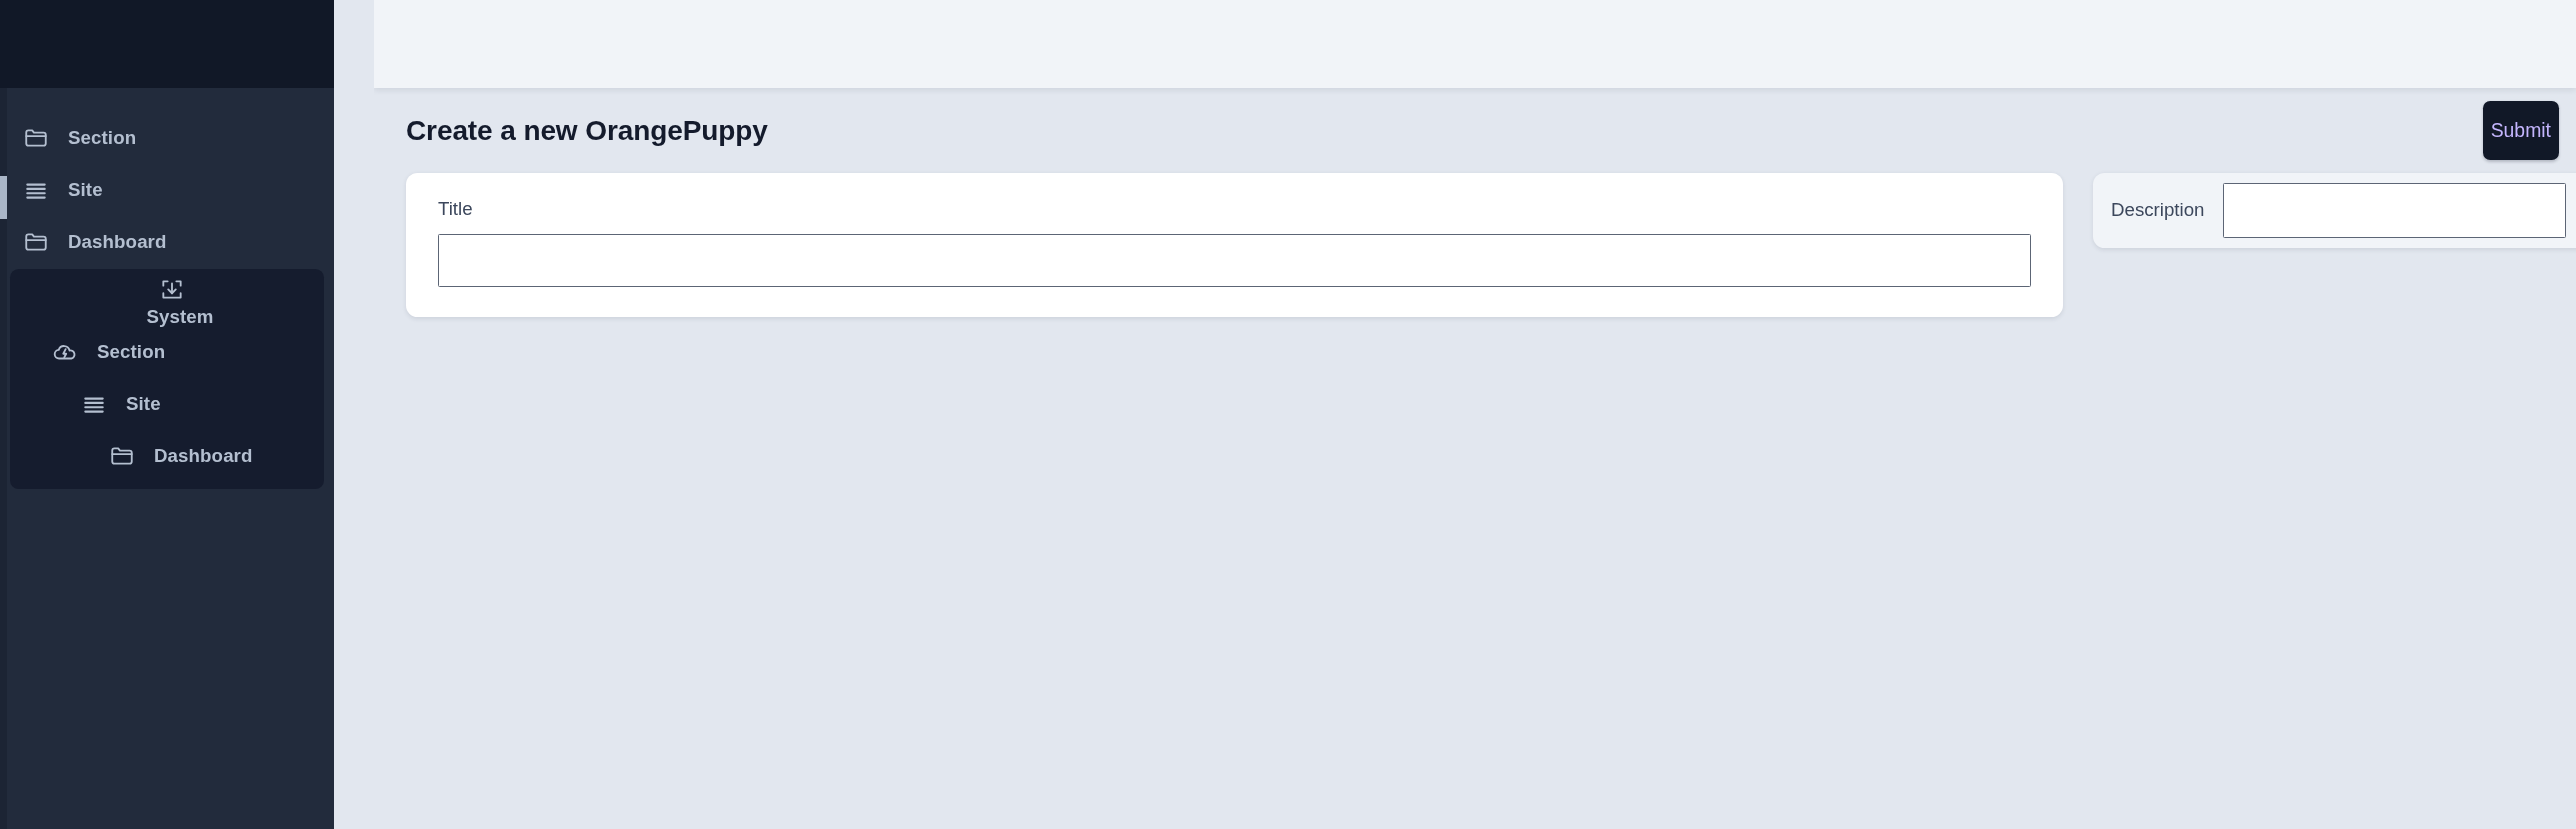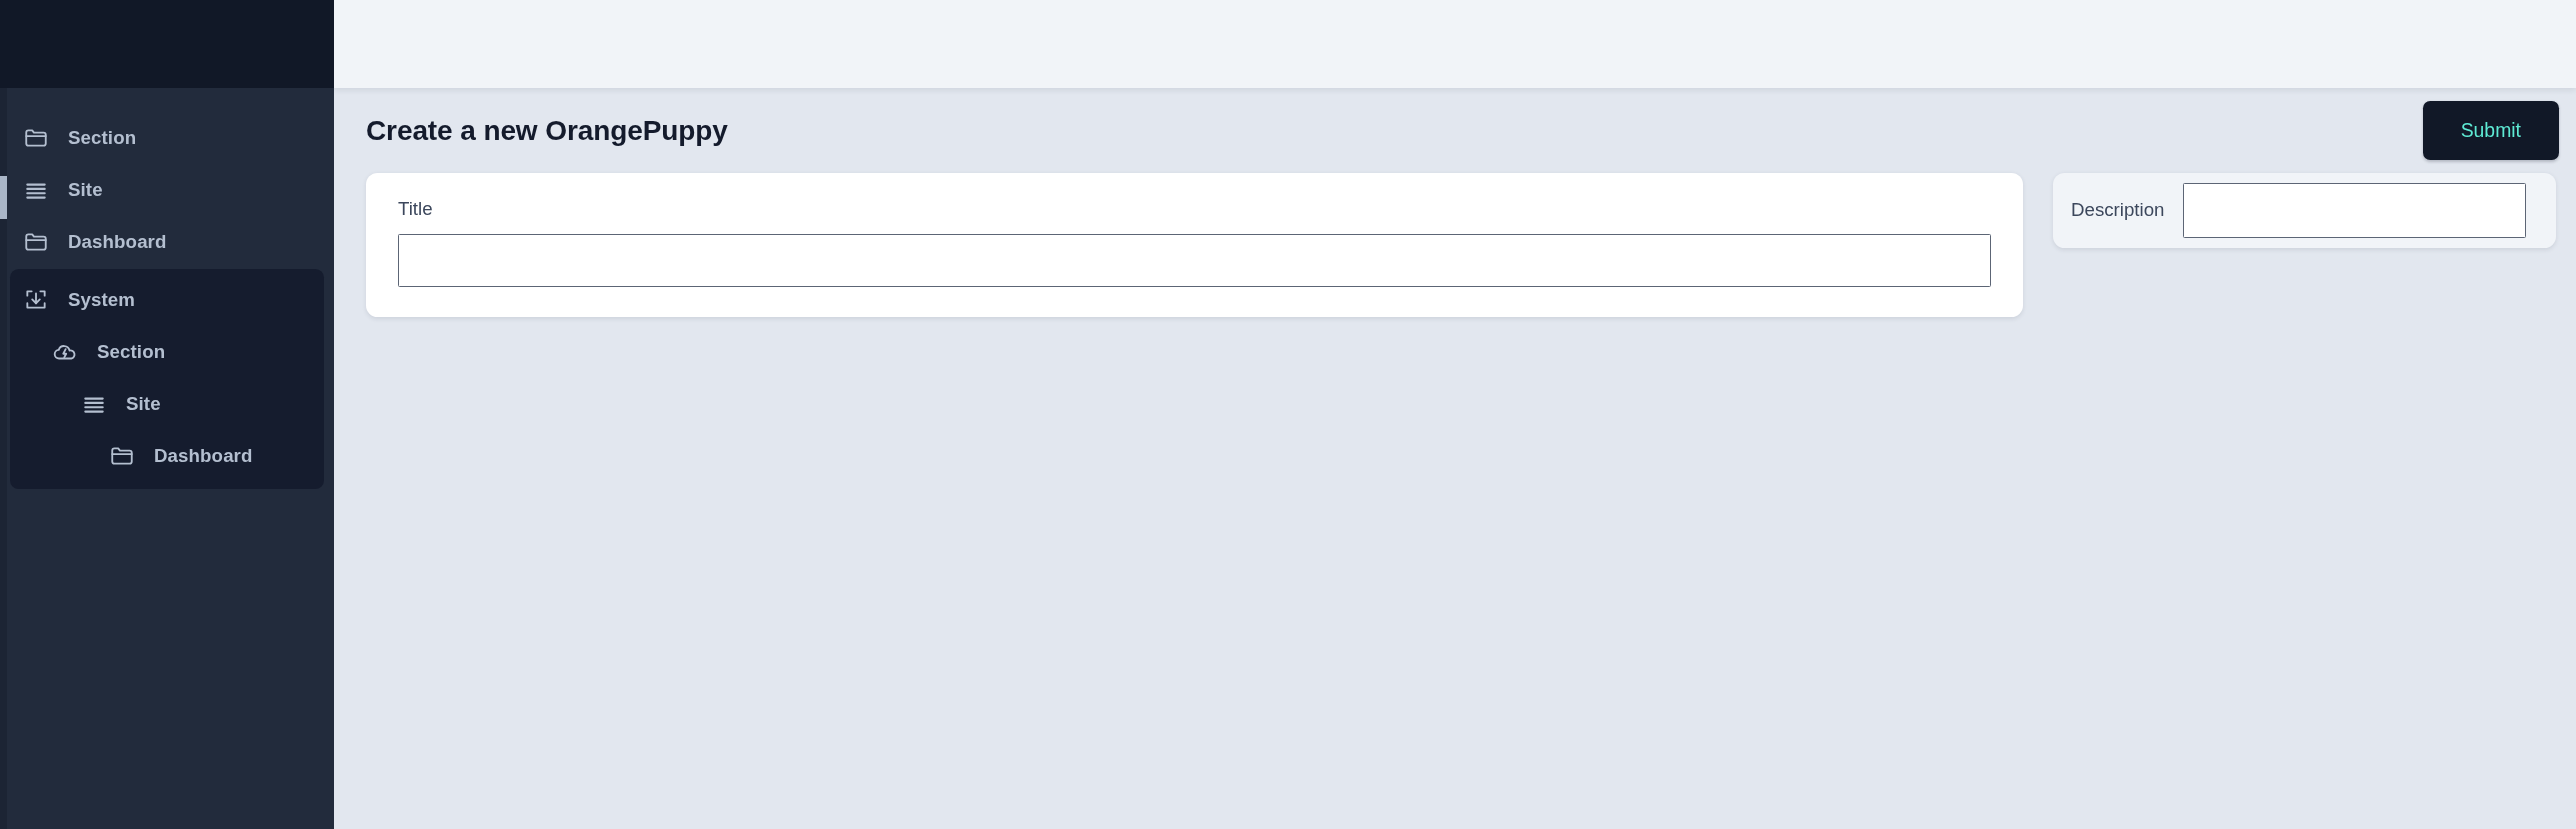--- a/index.html
+++ b/index.html
@@ -84,34 +84,35 @@
   .indent-2 { padding-left: 78px; }
   .indent-3 { padding-left: 106px; }
 
   .nav-group {
     margin: 1.4px 10px 0 10px;
     background: #151c2e;
     border-radius: 8.6px;
     padding: 4.3px 0 7.2px 0;
   }
   .nav-group .nav-item { height: 52px; }
-  .nav-group .indent-0 { padding-left: 10px; }
+  .nav-group .indent-0 { padding-left: 10px; flex-direction: column; }
   .nav-group .indent-1 { padding-left: 39px; }
   .nav-group .indent-2 { padding-left: 68px; }
   .nav-group .indent-3 { padding-left: 96px; }
 
   
   .content {
     position: relative;
     flex: 1 1 auto;
     height: 656px;
     background: #e2e7ef;
     display: flex;
     flex-direction: column;
     overflow: hidden;
+    margin-left: 40px;
   }
 
   .topbar {
     height: 88px;
     width: 100%;
     background: #f1f4f8;
     box-shadow: 0 2.2px 5.8px rgba(30,41,59,0.10);
     flex: 0 0 88px;
     position: relative;
     z-index: 5;
@@ -133,27 +134,27 @@
   }
   .page-title {
     font-size: 28px;
     font-weight: 700;
     color: #141b2c;
     letter-spacing: -0.1px;
     line-height: 1;
   }
   .submit-button {
     background: #111827;
-    color: #5eead4;
+    color: #c4b5fd;
     border: none;
     border-radius: 7.2px;
     font-size: 19.4px;
     font-family: "Liberation Sans", sans-serif;
     font-weight: 400;
-    padding: 0 38px;
+    padding: 0 8px;
     height: 59px;
     cursor: pointer;
     box-shadow: 0 1.4px 2.9px rgba(17,24,39,0.22);
     display: flex;
     align-items: center;
     justify-content: center;
   }
 
   .form-row {
     position: relative;

